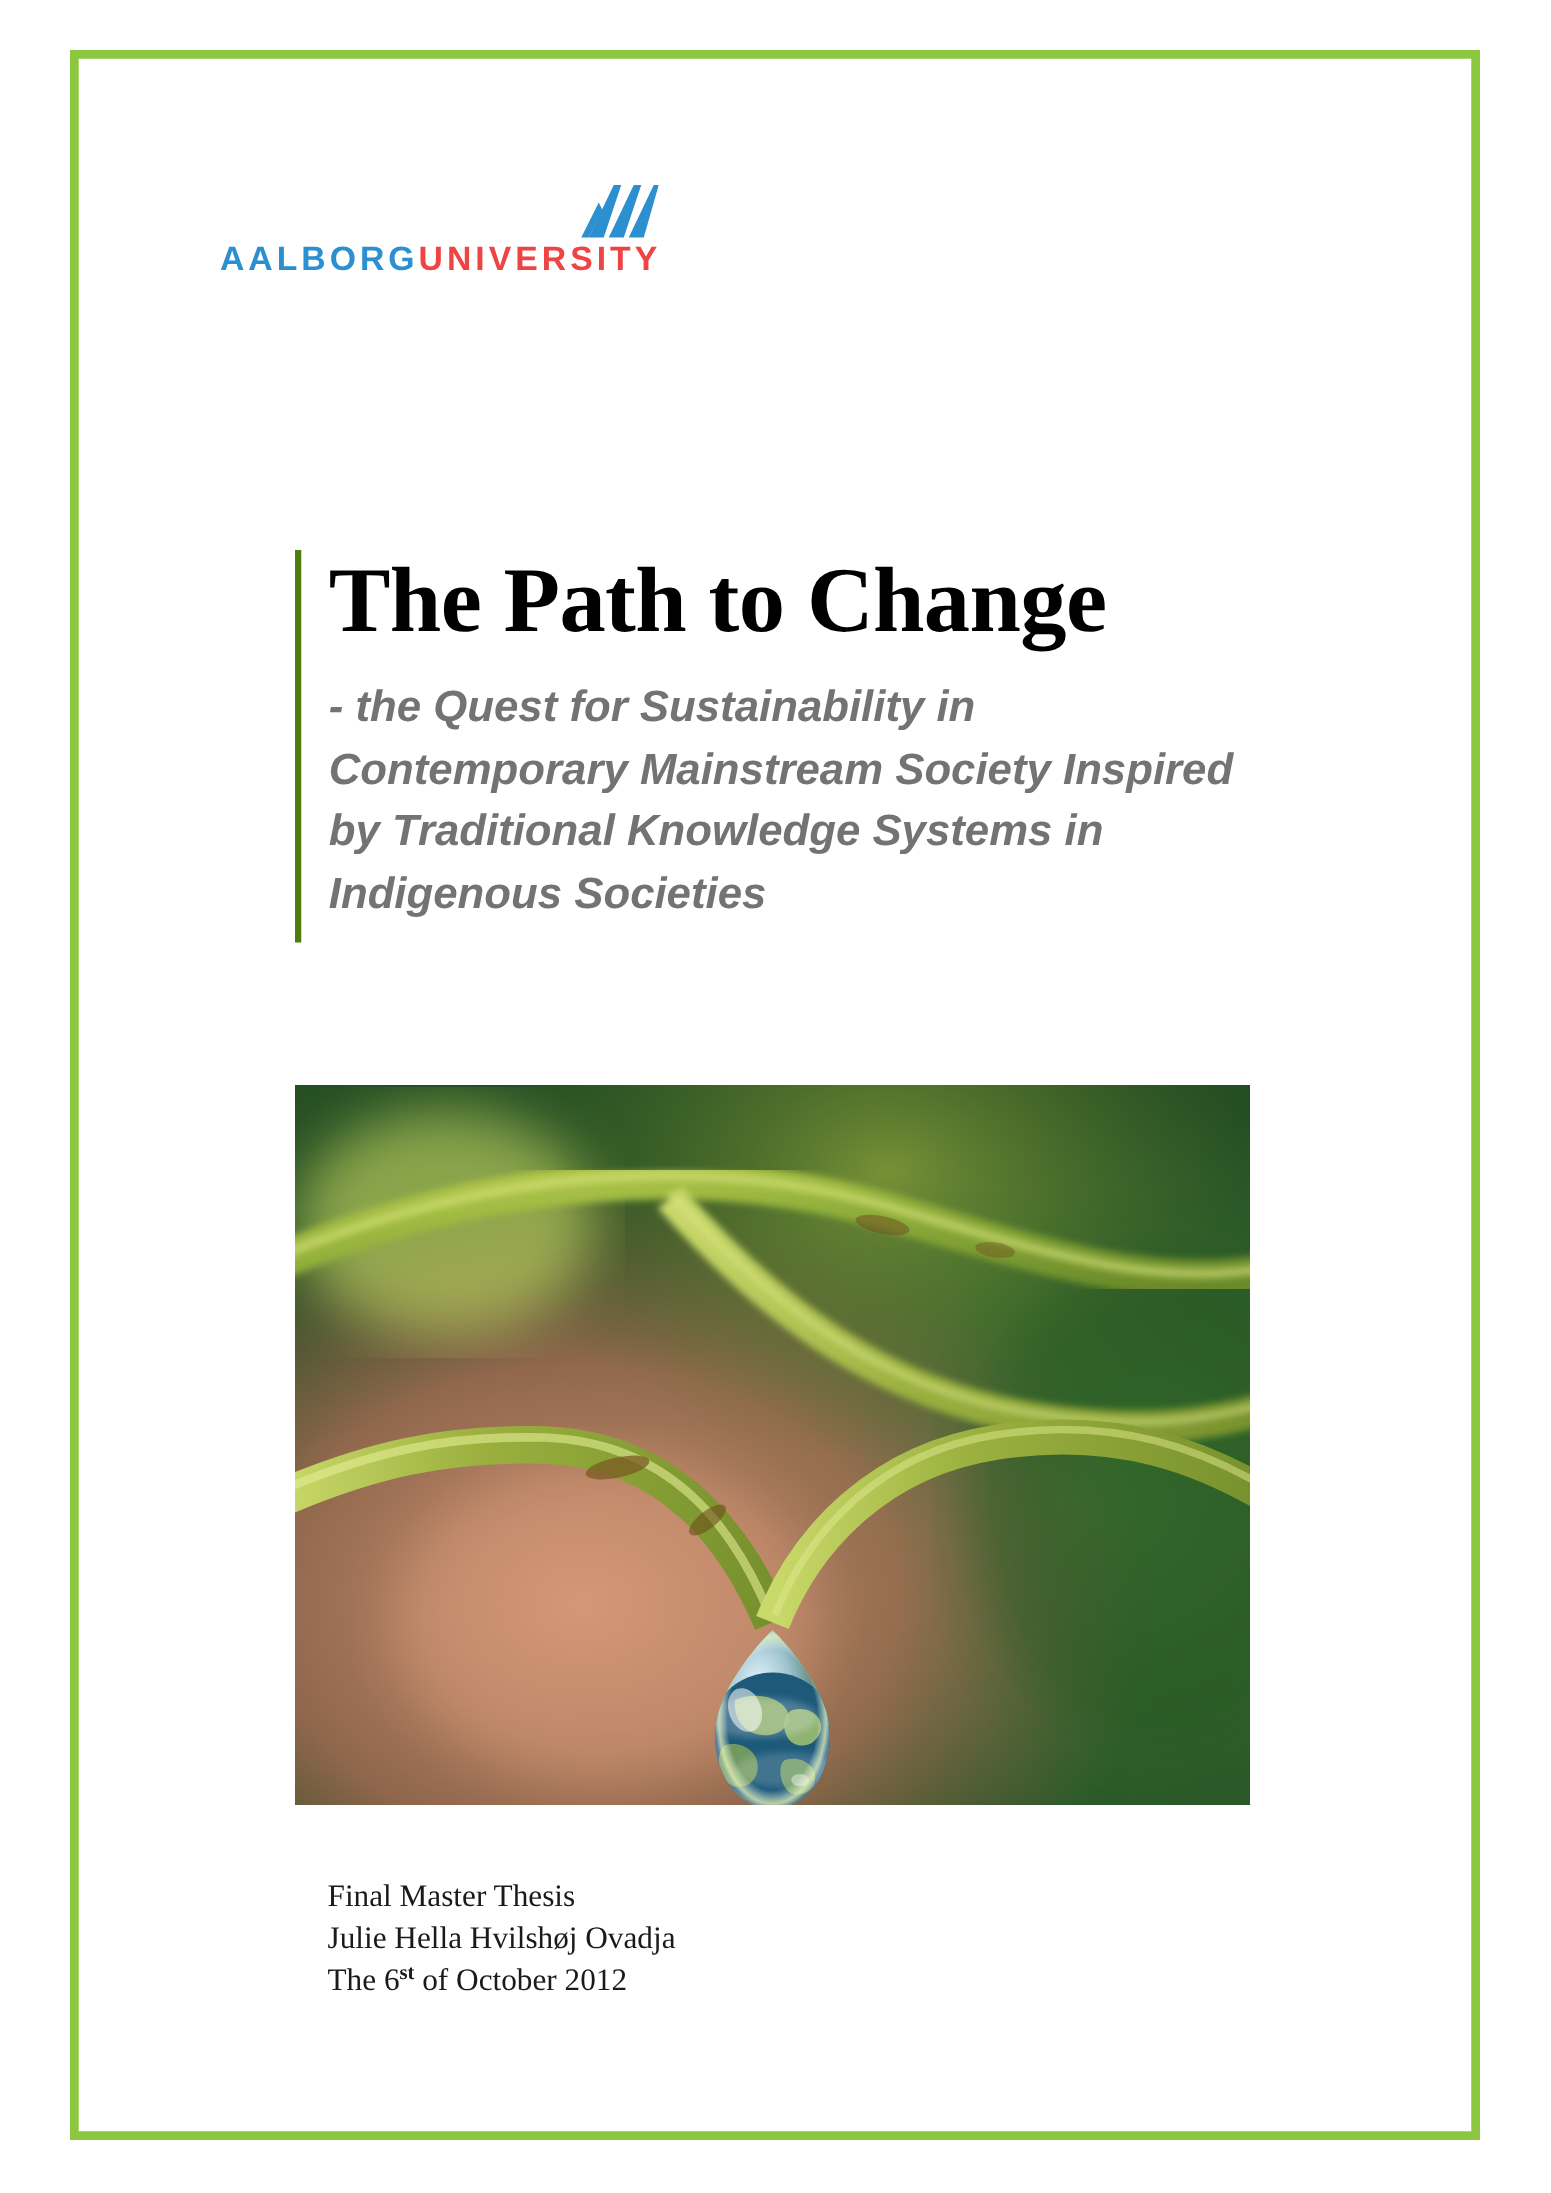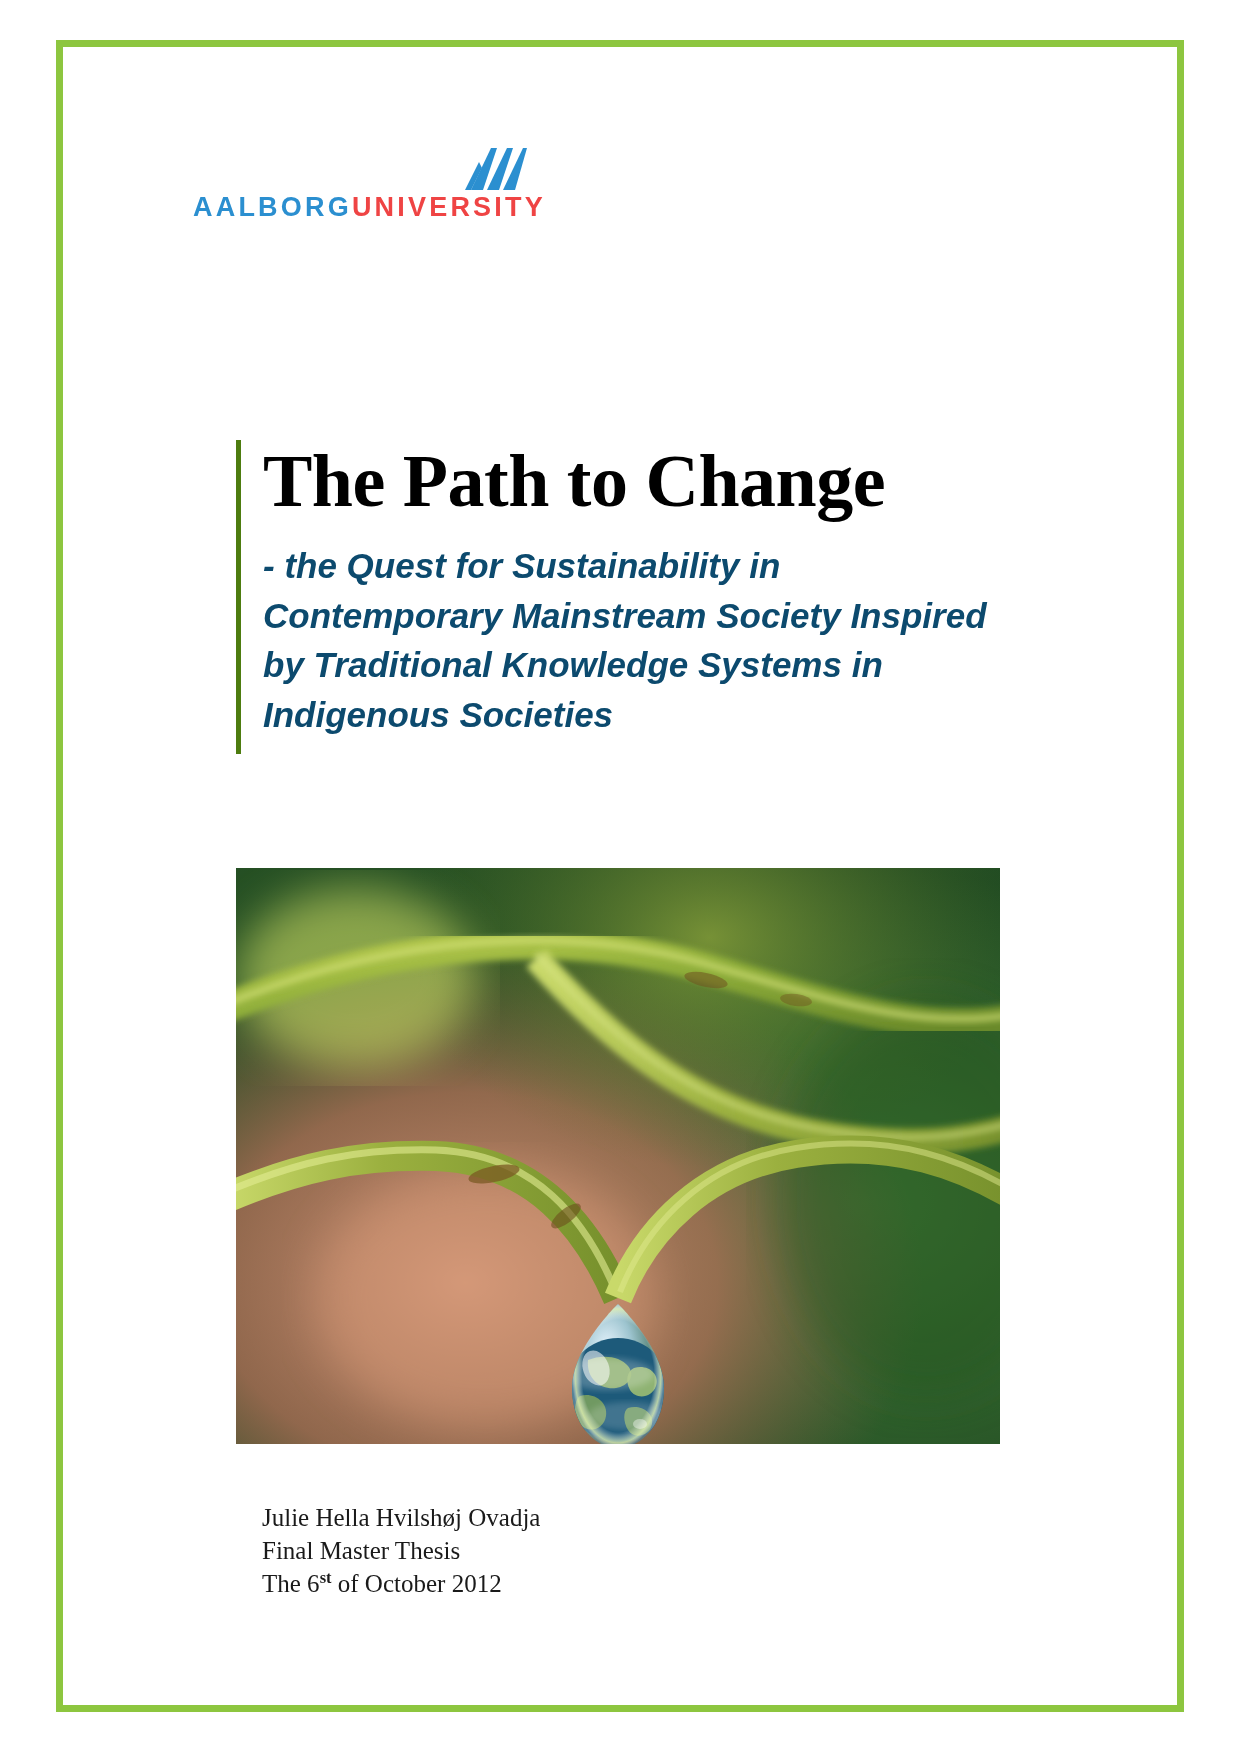--- a/index.html
+++ b/index.html
@@ -52,21 +52,21 @@
   .logo-text {
     position: absolute;
     left: 0;
     top: 32px;
     font-family: "Liberation Sans", sans-serif;
     font-weight: bold;
     font-size: 27px;
     letter-spacing: 3.2px;
     white-space: nowrap;
   }
-  .logo-text .aal { color: #2b8fd0; margin-left: 17px; }
+  .logo-text .aal { color: #2b8fd0; }
   .logo-text .uni { color: #ef4444; }
 
   
   .title-block {
     position: absolute;
     left: 236px;
     top: 440px;
     width: 760px;
     padding-left: 22px;
     border-left: 5px solid #4d7c0f;
@@ -80,21 +80,21 @@
     color: #000000;
     margin: 0 0 18px 0;
     letter-spacing: -0.5px;
   }
   .subtitle {
     font-family: "Liberation Sans", sans-serif;
     font-weight: bold;
     font-style: italic;
     font-size: 35px;
     line-height: 1.42;
-    color: #0c4a6e;
+    color: #737373;
     margin: 0;
     padding-bottom: 14px;
   }
 
   
   .cover-image {
     position: absolute;
     left: 236px;
     top: 868px;
     width: 764px;
@@ -240,18 +240,18 @@
           <ellipse cx="392" cy="548" rx="40" ry="14" fill="#ffffff" opacity="0.16" filter="url(#soft3)"></ellipse>
         </g>
         <path d="M382 436 C 382 436 336 480 336 520 C 336 556 358 580 382 580 C 406 580 428 556 428 520 C 428 480 382 436 382 436 Z" fill="url(#dropRim)"></path>
         <ellipse cx="360" cy="500" rx="13" ry="18" fill="#ffffff" opacity="0.55" transform="rotate(-20 360 500)"></ellipse>
         <ellipse cx="404" cy="556" rx="7" ry="5" fill="#ffffff" opacity="0.4"></ellipse>
       </g>
     </svg>
   </div>
 
   <div class="footer-block">
+    <div>Final Master Thesis</div>
     <div>Julie Hella Hvilshøj Ovadja</div>
-    <div>Final Master Thesis</div>
     <div><span>The  6</span><sup>st</sup><span> of October 2012</span></div>
   </div>
 
 </div>
 
 </body></html>

